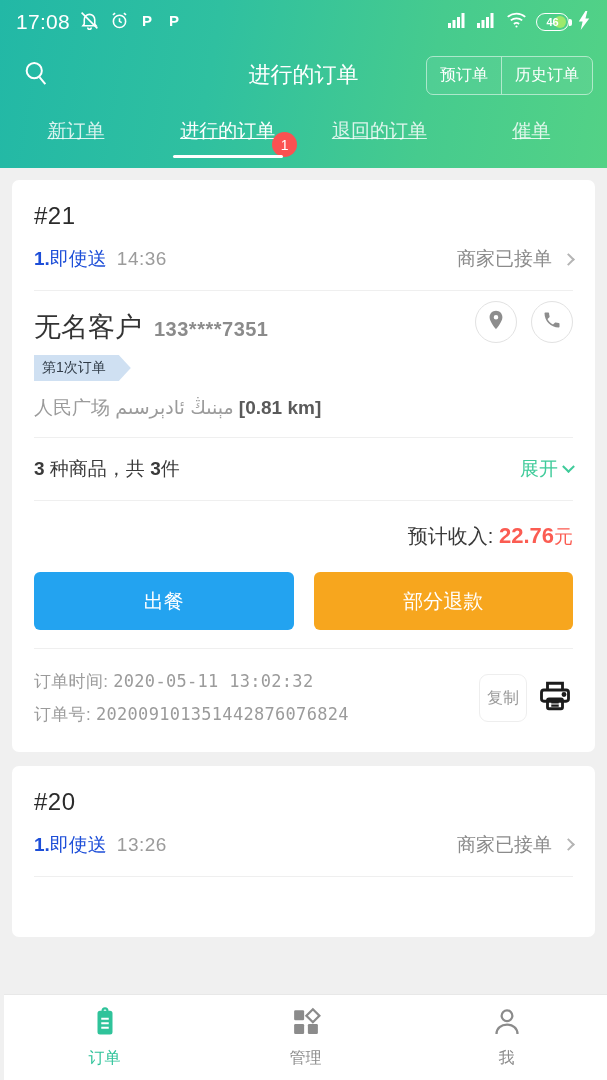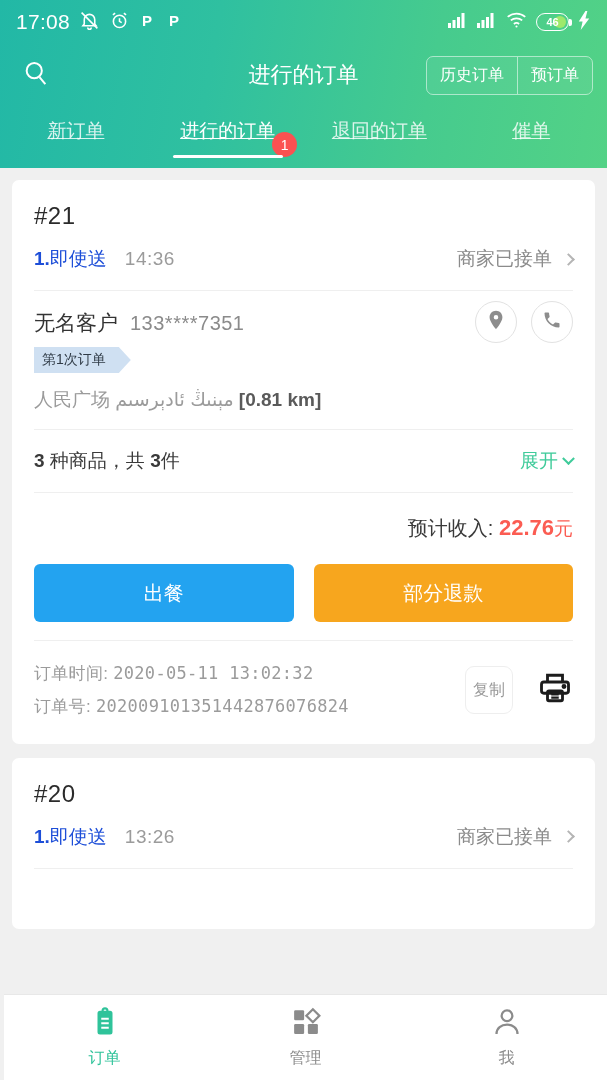--- a/index.html
+++ b/index.html
@@ -86,32 +86,32 @@
   }
   .card-pad { padding: 0 22px; }
   .order-no { font-size: 24px; color: #2b2b2b; padding: 22px 0 6px; letter-spacing: .5px; }
 
   .row-type {
     display: flex; align-items: center; padding: 10px 0 18px;
     border-bottom: 1px solid #efefef;
   }
   .type-name { font-size: 19px; color: #1d4ed8; }
   .type-name b { font-weight: 700; }
-  .type-time { font-size: 19px; color: #9b9b9b; margin-left: 18px; letter-spacing: .5px; }
+  .type-time { font-size: 19px; color: #9b9b9b; margin-left: 10px; letter-spacing: .5px; }
   .status-text { margin-left: auto; font-size: 19px; color: #8b8b8b; }
   .chev {
     margin-left: 12px; width: 9px; height: 9px;
     border-right: 2px solid #b5b5b5; border-top: 2px solid #b5b5b5;
     transform: rotate(45deg); display: inline-block;
   }
 
   .cust-block { padding: 18px 0 16px; border-bottom: 1px solid #efefef; position: relative; }
   .cust-line { display: flex; align-items: baseline; }
-  .cust-name { font-size: 21px; color: #333; }
-  .cust-phone { font-size: 20px; color: #8b8b8b; margin-left: 12px; letter-spacing: .5px; }
+  .cust-name { font-size: 27px; color: #333; }
+  .cust-phone { font-size: 20px; color: #8b8b8b; margin-left: 12px; letter-spacing: .5px; font-weight: bold; }
   .cust-actions { position: absolute; right: 0; top: 10px; display: flex; gap: 14px; }
   .circle-btn {
     width: 42px; height: 42px; border-radius: 50%; border: 1px solid #e2e2e2;
     display: flex; align-items: center; justify-content: center; background: #fff;
   }
   .tag-wrap { margin-top: 10px; display: inline-block; position: relative; }
   .tag {
     display: inline-block; background: #cfe0f2; color: #2f3a46; font-size: 14px;
     padding: 4px 13px 4px 8px; position: relative;
   }
@@ -145,21 +145,21 @@
     flex: 1; height: 58px; border-radius: 6px; color: #fff; font-size: 20px;
     display: flex; align-items: center; justify-content: center;
   }
   .btn-primary { background: #23a3f0; }
   .btn-warn { background: #f7a61e; }
 
   .meta { display: flex; align-items: center; padding: 16px 0 20px; }
   .meta-text { font-size: 17px; color: #9b9b9b; line-height: 1.9; letter-spacing: .3px;
     font-family: "DejaVu Sans Mono", "Liberation Mono", monospace; }
   .meta-text .lab { font-family: "Liberation Sans", sans-serif; }
-  .meta-actions { margin-left: auto; display: flex; align-items: center; gap: 24px; }
+  .meta-actions { margin-left: auto; display: flex; align-items: center; gap: 10px; }
   .copy-btn {
     width: 48px; height: 48px; border: 1px solid #eee; border-radius: 9px;
     display: flex; align-items: center; justify-content: center;
     color: #999; font-size: 16px;
   }
 
   
   .bottomnav {
     position: absolute; left: 4px; right: 0; bottom: 0; height: 86px; background: #fff;
     display: flex; border-top: 1px solid #e8e8e8;
@@ -247,22 +247,22 @@
       <div class="search-btn">
         <span>
           <svg width="28" height="28" viewBox="0 0 24 24" fill="none" stroke="#fff" stroke-width="1.7">
             <circle cx="10.5" cy="10" r="6.5"></circle>
               <path d="M15 15.5l5 6"></path>
           </svg>
         </span>
       </div>
       <div class="header-title">进行的订单</div>
       <div class="seg">
+        <div class="seg-btn">预订单</div>
         <div class="seg-btn">历史订单</div>
-        <div class="seg-btn">预订单</div>
       </div>
     </div>
 
     <div class="tabs">
       <div class="tab">
         <span class="tab-label">新订单</span>
       </div>
       <div class="tab active">
         <span class="tab-label">进行的订单<span class="badge">1</span>
         </span>

